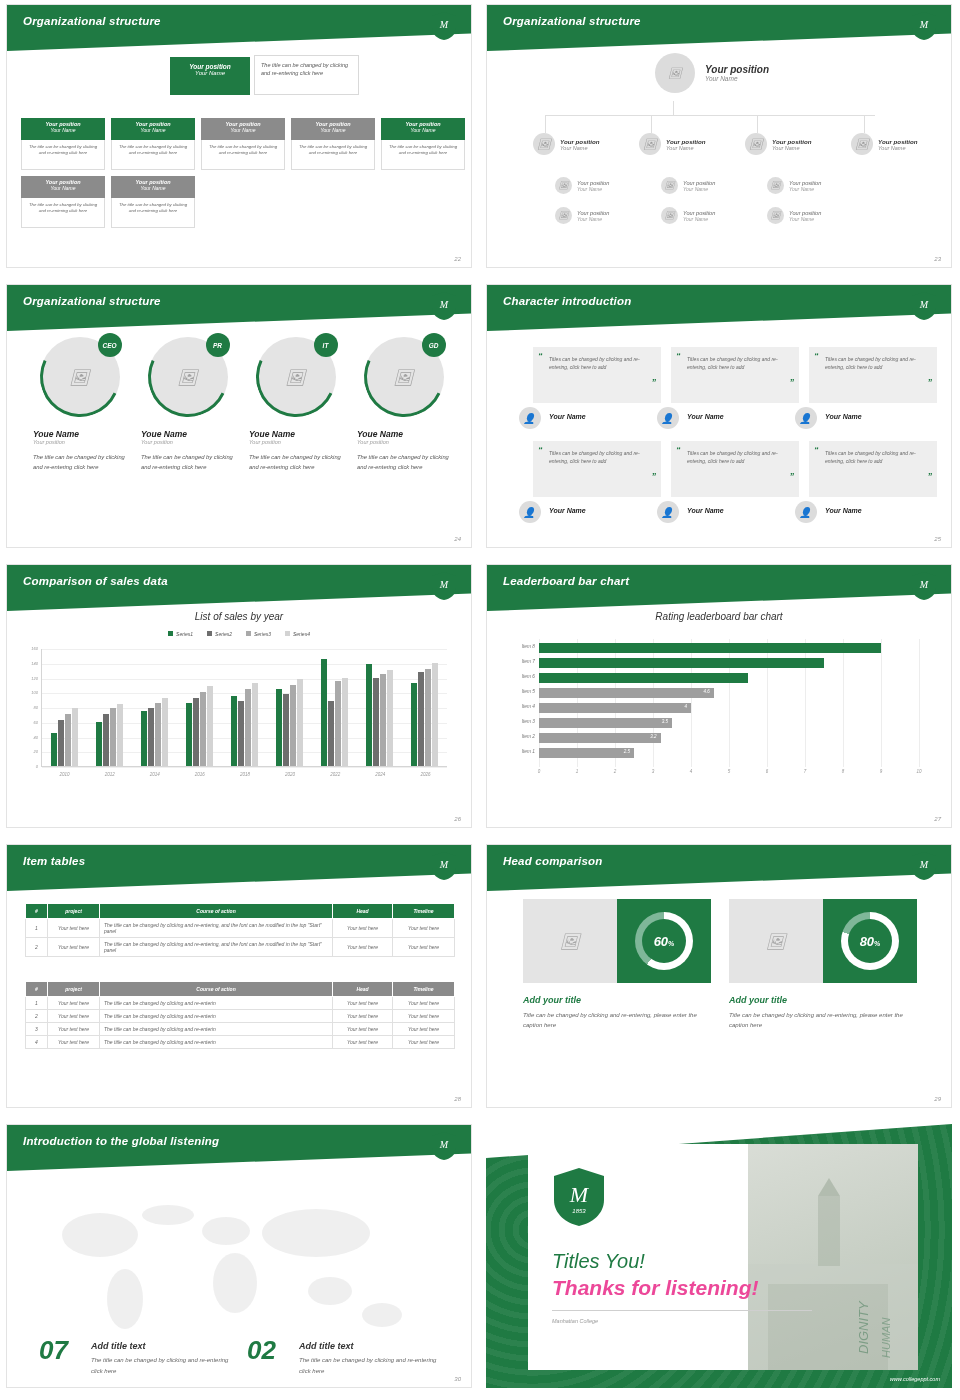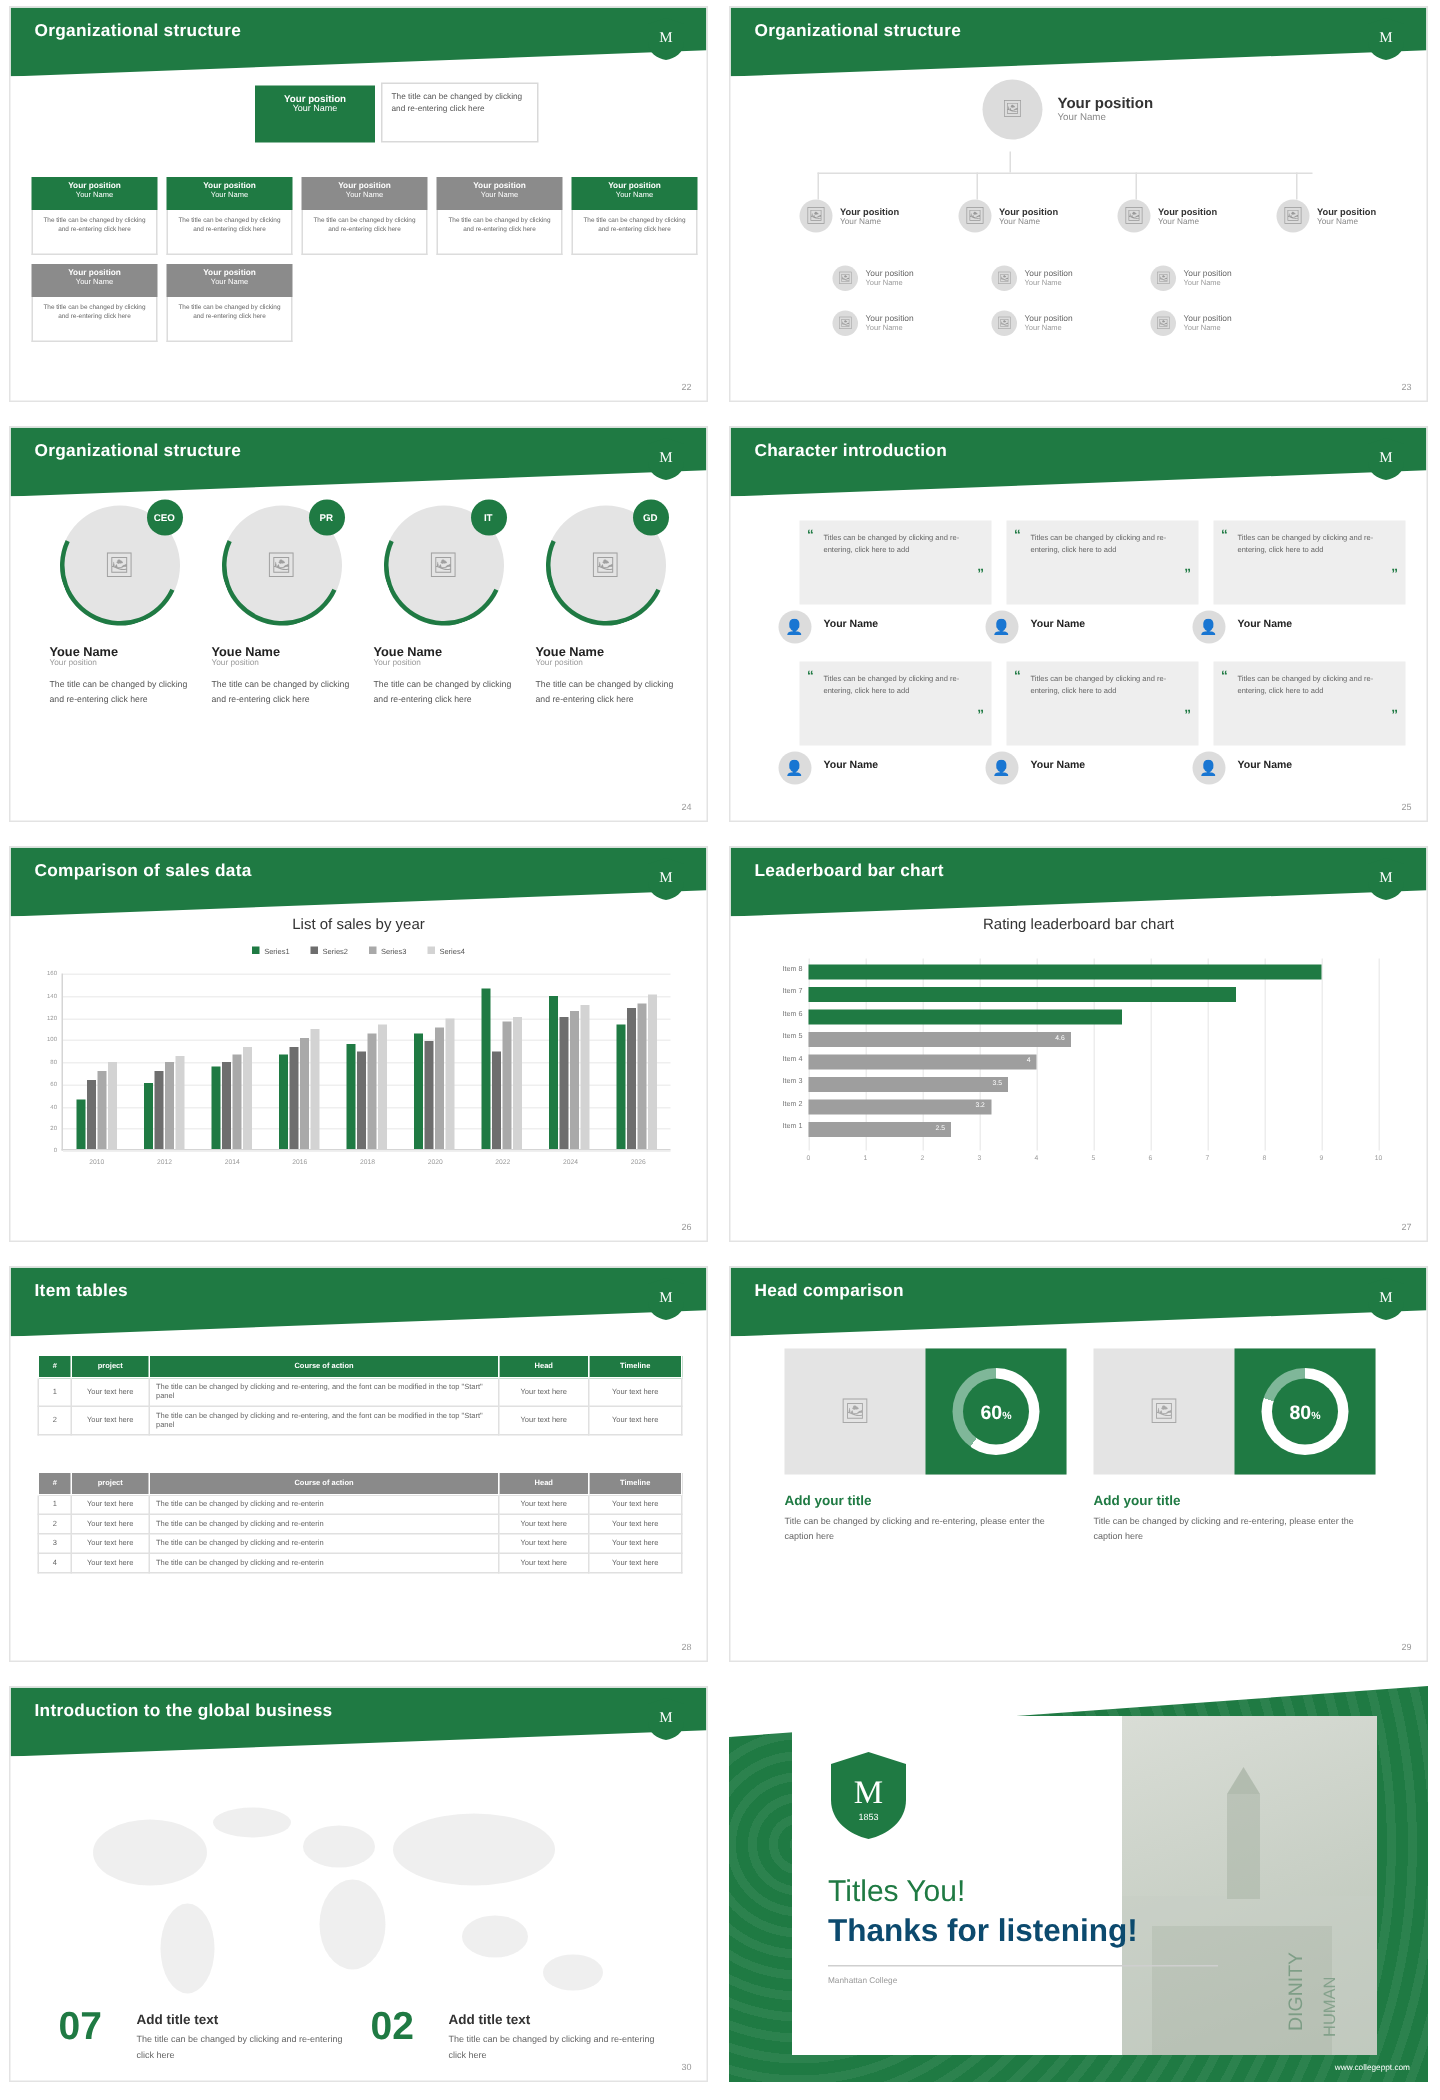--- a/index.html
+++ b/index.html
@@ -9,20 +9,21 @@
     font-family:"Liberation Sans", sans-serif;
     color:#333;
   }
   .grid {
     display:grid;
     grid-template-columns: 466px 466px;
     grid-auto-rows: 268px;
     column-gap:14px;
     row-gap:12px;
     padding:4px 6px;
+    font-style:italic;
   }
   .slide {
     position:relative;
     width:466px; height:264px;
     background:#ffffff;
     border:1px solid #e3e3e3;
     overflow:hidden;
   }
   
   .hdr {
@@ -153,21 +154,21 @@
   .numtitle { position:absolute; font-size:9px; font-weight:bold; color:#333; }
   .numtext { position:absolute; font-size:6px; color:#666; line-height:1.8; width:150px; }
 
   
   .ty { position:relative; width:466px; height:264px; background:#1f7a43; overflow:hidden;}
   .ty-card { position:absolute; left:42px; top:20px; width:390px; height:226px; background:#fff; }
   .ty-photo { position:absolute; right:0; top:0; width:170px; height:226px;
               background:linear-gradient(160deg,#d9ddd6,#b9c3b6); }
   .ty-logo { position:absolute; left:24px; top:22px; width:54px; height:62px; }
   .ty-t1 { position:absolute; left:24px; top:106px; font-size:20px; color:#1f7a43; }
-  .ty-t2 { position:absolute; left:24px; top:132px; font-size:21px; color:#0c4a6e; font-weight:bold; }
+  .ty-t2 { position:absolute; left:24px; top:132px; font-size:21px; color:#ec4899; font-weight:bold; }
   .ty-rule { position:absolute; left:24px; top:166px; width:260px; height:1px; background:#cfcfcf; }
   .ty-sub { position:absolute; left:24px; top:174px; font-size:5.5px; color:#9a9a9a; }
   .ty-url { position:absolute; right:12px; bottom:6px; font-size:5.5px; color:#fff; }
 </style>
 </head>
 <body>
 
 <div class="grid">
 
   <div class="slide">
@@ -780,21 +781,21 @@
       </div>
     </div>
     <div class="dc-h" style="left:242px; top:150px;">Add your title</div>
     <div class="dc-t" style="left:242px; top:165px;">Title can be changed by clicking and re-entering, please enter the caption here</div>
 
     <div class="pgnum">29</div>
   </div>
 
   <div class="slide">
     <div class="hdr"></div>
-    <div class="hdr-title">Introduction to the global business</div>
+    <div class="hdr-title">Introduction to the global listening</div>
     <div class="logo">
       <svg viewBox="0 0 26 30">
           <path d="M13 1 L25 5 V17 C25 24 19 28 13 29 C7 28 1 24 1 17 V5 Z" fill="#1f7a43"></path>
           <text x="13" y="17" font-size="10" fill="#fff" text-anchor="middle" font-family="Liberation Serif, serif">M</text>
         </svg>
     </div>
 
     <div class="mapbg">
       <svg width="420" height="170" viewBox="0 0 420 170">
         <g fill="#d2d2d2">

